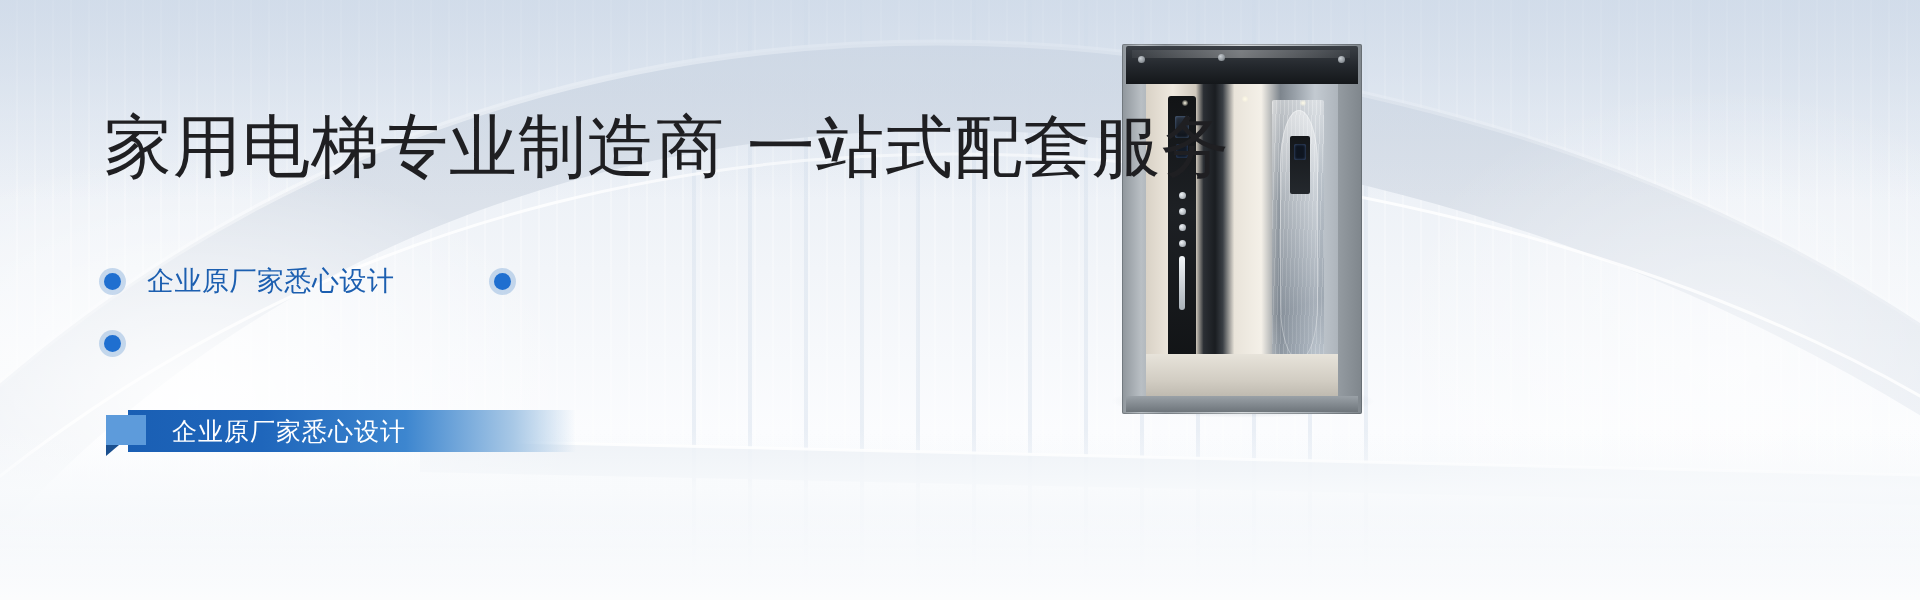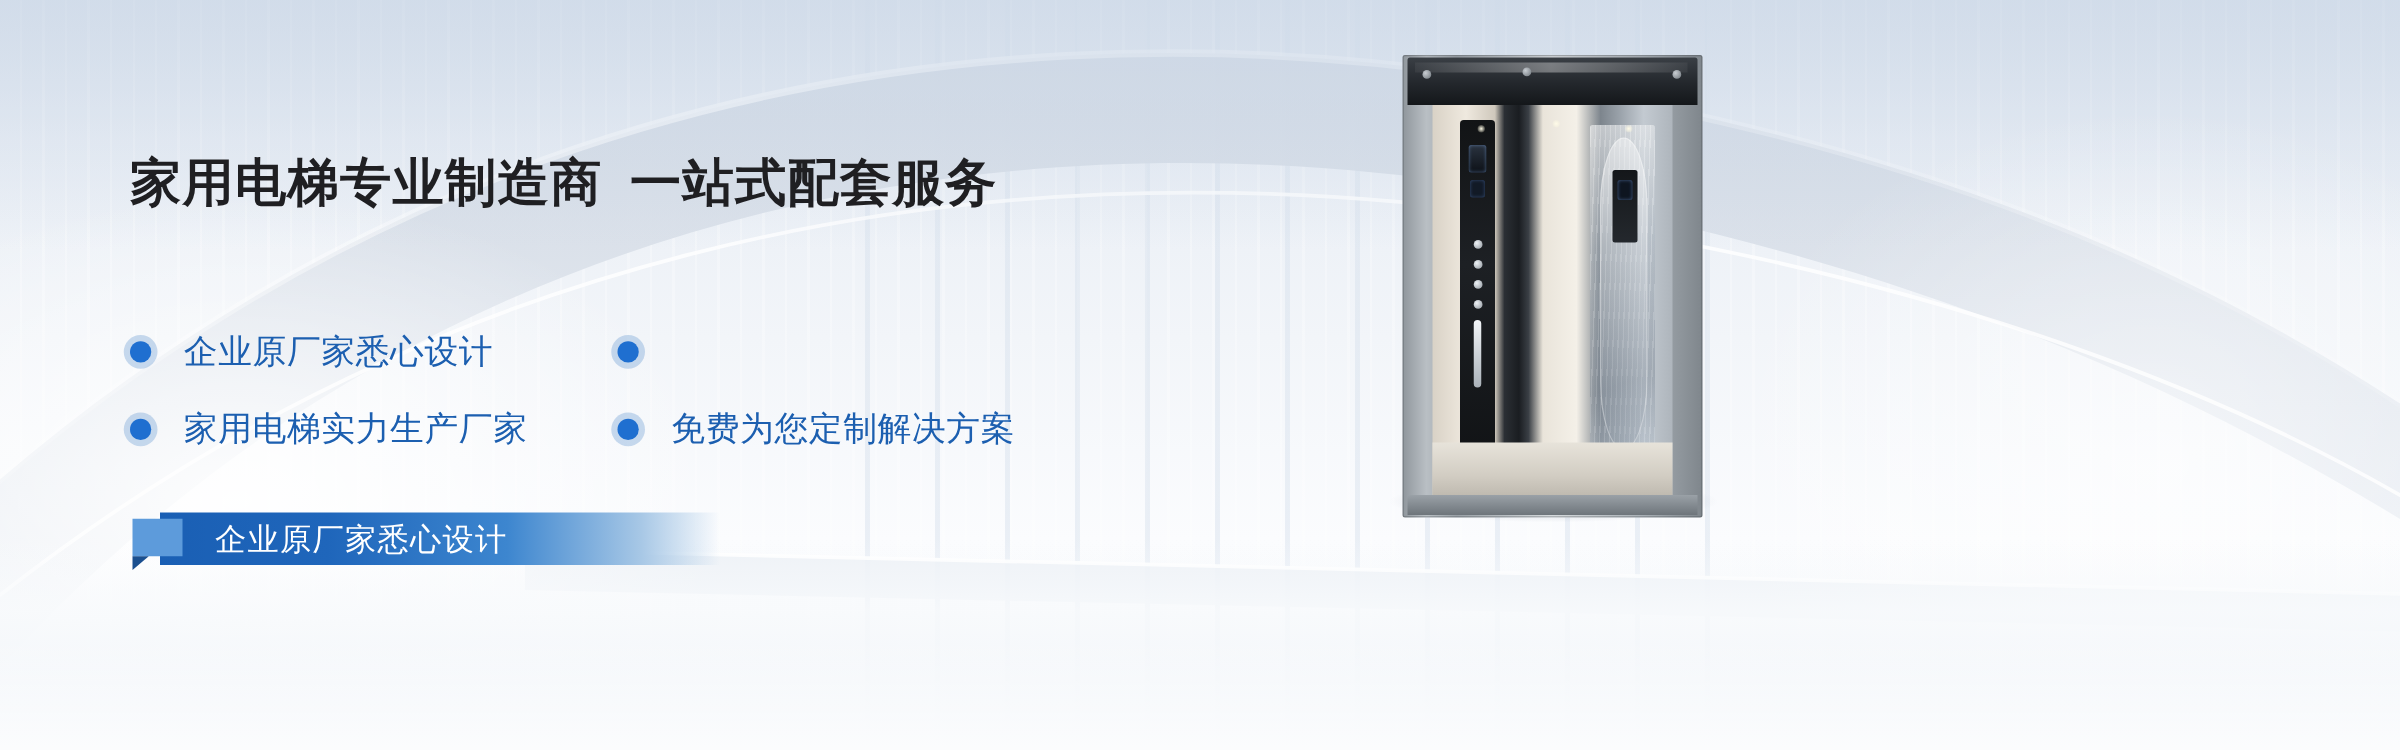--- a/index.html
+++ b/index.html
@@ -68,22 +68,22 @@
   .hazeTop{
     position:absolute; left:0; top:0; width:1920px; height:200px;
     background:linear-gradient(180deg, rgba(205,217,232,.75), rgba(205,217,232,0));
   }
 
   
   .content{ position:absolute; left:0; top:0; width:1100px; height:600px; }
 
   .headline{
     position:absolute; left:104px; top:114px;
-    font-size:41px; line-height:64px;
-    font-weight:bold;
+    font-size:68px; line-height:64px;
+    font-weight:normal;
     color:#1f1f22;
     letter-spacing:1px;
     white-space:nowrap;
     text-align:right;
   }
   .headline .gap{ display:inline-block; width:22px; }
 
   .bullets{
     position:absolute; left:104px; top:250px;
     width:960px;
@@ -325,25 +325,20 @@
     <div class="bullets">
       <div class="bullet">
         <span class="dot"></span>
         <span>企业原厂家悉心设计</span>
       </div>
       <div class="bullet">
         <span class="dot"></span>
       </div>
       <div class="bullet">
         <span class="dot"></span>
-        <span>家用电梯实力生产厂家</span>
-      </div>
-      <div class="bullet">
-        <span class="dot"></span>
-        <span>免费为您定制解决方案</span>
       </div>
     </div>
 
     <div class="tag-wrap">
       <div class="tag-bar"></div>
       <div class="tag-flag"></div>
       <div class="tag-text">企业原厂家悉心设计</div>
     </div>
 
   </div>

